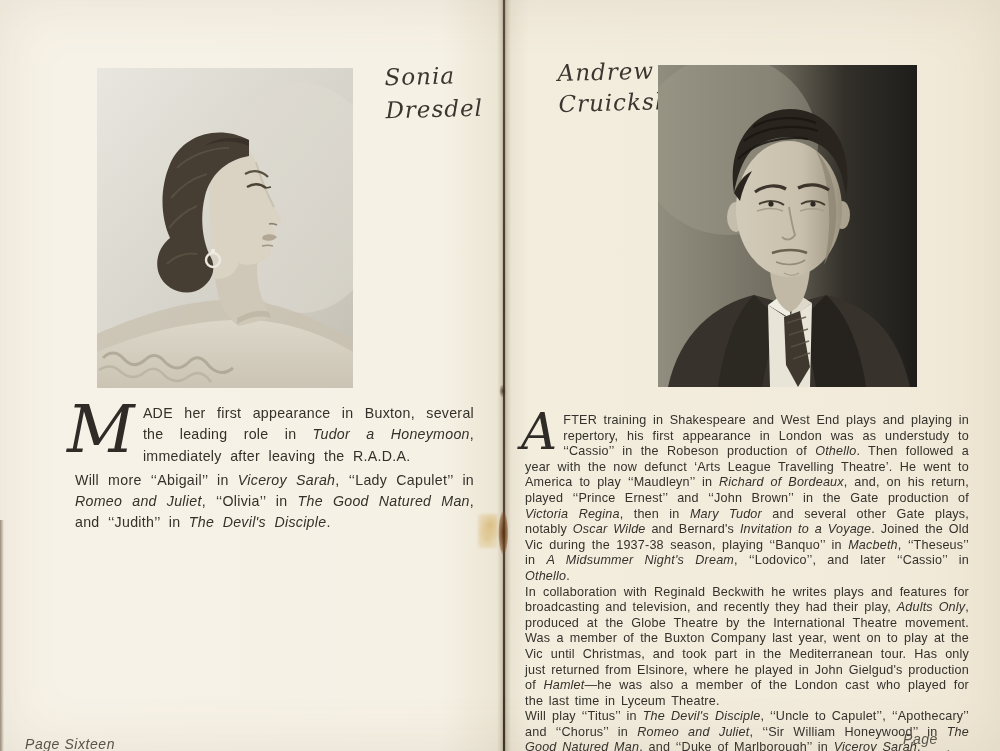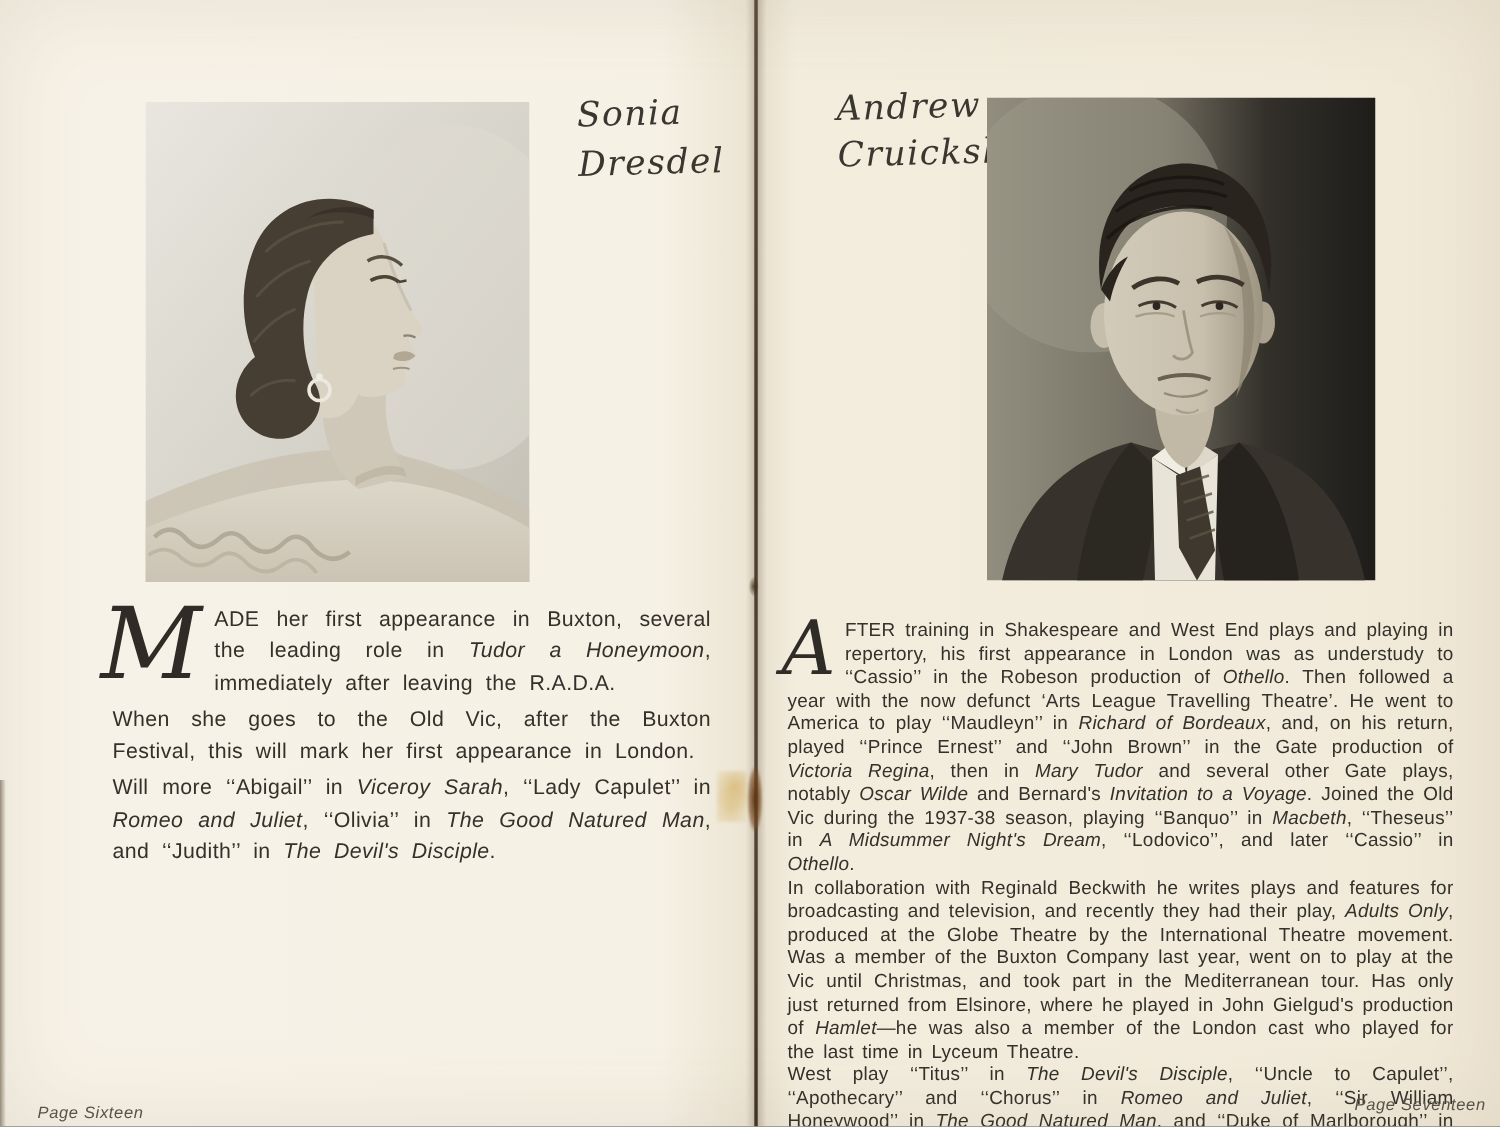--- a/index.html
+++ b/index.html
@@ -79,21 +79,21 @@
   }
   .body-right p{margin:0;}
   .body-right .dropcap{
     float:left;
     font-family:"DejaVu Serif", serif;font-style:italic;font-weight:400;
     font-size:50px;line-height:.70;
     margin:2px 6px 0 -4px;color:#2f2c27;
   }
   
   .pagenum{
-    position:absolute;font-style:italic;font-size:11px;
+    position:absolute;font-style:italic;font-size:14px;
     letter-spacing:.04em;color:#57534a;
   }
   .pagenum-left{left:25px;top:736px;}
   .pagenum-right{left:396px;top:731px;}
 </style>
 </head>
 <body>
 
 <div class="spread">
 
@@ -151,21 +151,20 @@
       </svg>
     </figure>
 
     <div class="script-name name-left">
       <div>Sonia</div>
       <div>Dresdel</div>
     </div>
 
     <div class="body body-left">
         <p><span class="dropcap">M</span><span>ADE her first appearance in Buxton, several the leading role in </span><span class="it">Tudor a Honeymoon</span><span>, immediately after leaving the R.A.D.A.</span></p>
-        <p><span>When she goes to the Old Vic, after the Buxton Festival, this will mark her first appearance in London.</span></p>
         <p><span>Will more ‘‘Abigail’’ in </span><span class="it">Viceroy Sarah</span><span>, ‘‘Lady Capulet’’ in </span><span class="it">Romeo and Juliet</span><span>, ‘‘Olivia’’ in </span><span class="it">The Good Natured Man</span><span>, and ‘‘Judith’’ in </span><span class="it">The Devil's Disciple</span><span>.</span></p>
       </div>
 
     <div class="pagenum pagenum-left">Page Sixteen</div>
   </section>
 
   <section class="page right">
 
     <div class="script-name name-right">
       <div>Andrew</div>
@@ -230,21 +229,21 @@
         <path d="M114,188 C125,184 140,184 149,188" fill="none" stroke="#6a6050" stroke-width="2.6"></path>
         <path d="M118,197 C128,201 140,200 147,195" fill="none" stroke="#8f8572" stroke-width="1.6" opacity="0.9"></path>
 
         <path d="M126,208 C131,211 137,211 141,208" fill="none" stroke="#a1977f" stroke-width="1.4" opacity="0.8"></path>
       </svg>
     </figure>
 
     <div class="body body-right">
         <p><span class="dropcap">A</span><span>FTER training in Shakespeare and West End plays and playing in repertory, his first appearance in London was as understudy to ‘‘Cassio’’ in the Robeson production of </span><span class="it">Othello</span><span>.  Then followed a year with the now defunct ‘Arts League Travelling Theatre’.  He went to America to play ‘‘Maudleyn’’ in </span><span class="it">Richard of Bordeaux</span><span>, and, on his return, played ‘‘Prince Ernest’’ and ‘‘John Brown’’ in the Gate production of </span><span class="it">Victoria Regina</span><span>, then in </span><span class="it">Mary Tudor</span><span> and several other Gate plays, notably </span><span class="it">Oscar Wilde</span><span> and Bernard's </span><span class="it">Invitation to a Voyage</span><span>.  Joined the Old Vic during the 1937-38 season, playing ‘‘Banquo’’ in </span><span class="it">Macbeth</span><span>, ‘‘Theseus’’ in </span><span class="it">A Midsummer Night's Dream</span><span>, ‘‘Lodovico’’, and later ‘‘Cassio’’ in </span><span class="it">Othello</span><span>.</span></p>
         <p><span>In collaboration with Reginald Beckwith he writes plays and features for broadcasting and television, and recently they had their play, </span><span class="it">Adults Only</span><span>, produced at the Globe Theatre by the International Theatre movement.  Was a member of the Buxton Company last year, went on to play at the Vic until Christmas, and took part in the Mediterranean tour.  Has only just returned from Elsinore, where he played in John Gielgud's production of </span><span class="it">Hamlet</span><span>—he was also a member of the London cast who played for the last time in Lyceum Theatre.</span></p>
-        <p><span>West play ‘‘Titus’’ in </span><span class="it">The Devil's Disciple</span><span>, ‘‘Uncle to Capulet’’, ‘‘Apothecary’’ and ‘‘Chorus’’ in </span><span class="it">Romeo and Juliet</span><span>, ‘‘Sir William Honeywood’’ in </span><span class="it">The Good Natured Man</span><span>, and ‘‘Duke of Marlborough’’ in </span><span class="it">Viceroy Sarah</span><span>.</span></p>
+        <p><span>Will play ‘‘Titus’’ in </span><span class="it">The Devil's Disciple</span><span>, ‘‘Uncle to Capulet’’, ‘‘Apothecary’’ and ‘‘Chorus’’ in </span><span class="it">Romeo and Juliet</span><span>, ‘‘Sir William Honeywood’’ in </span><span class="it">The Good Natured Man</span><span>, and ‘‘Duke of Marlborough’’ in </span><span class="it">Viceroy Sarah</span><span>.</span></p>
       </div>
 
     <div class="pagenum pagenum-right">Page Seventeen</div>
   </section>
 
   <div class="fold"></div>
   <div class="stain-rust"></div>
   <div class="stain-yellow"></div>
   <div class="stain-speck"></div>
   <div class="edge-left"></div>

